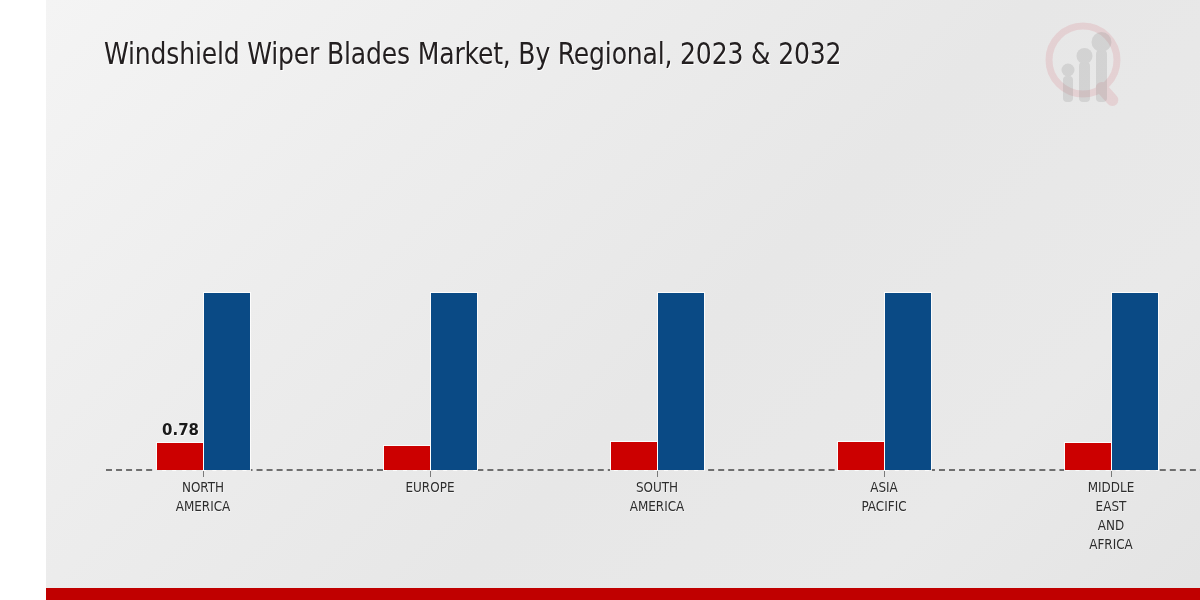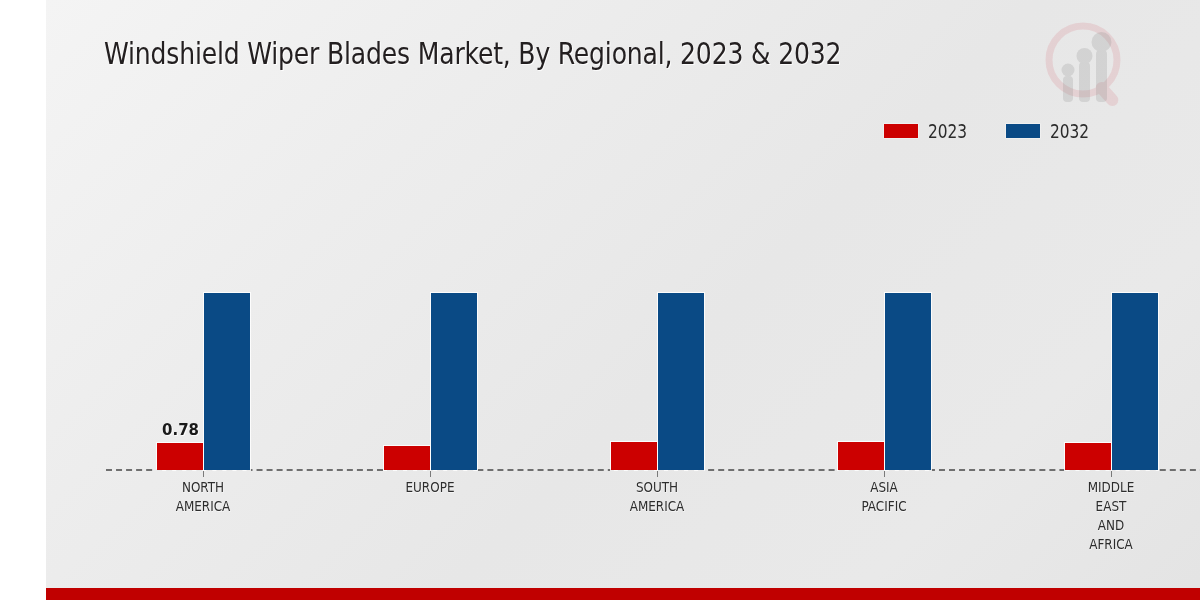--- a/index.html
+++ b/index.html
@@ -170,30 +170,20 @@
         <rect x="55" y="32" width="11" height="52" rx="4"></rect>
         <circle cx="27" cy="52" r="6.5"></circle>
         <circle cx="43.5" cy="38" r="8"></circle>
         <circle cx="60.5" cy="24" r="10"></circle>
       </g>
     </svg>
   </div>
 
   <div id="title">Windshield Wiper Blades Market, By Regional, 2023 &amp; 2032</div>
 
-  <div id="legend">
-    <div class="legend-item">
-      <span class="legend-swatch" style="background:#cc0000"></span>
-      <span class="legend-label">2023</span>
-    </div>
-    <div class="legend-item">
-      <span class="legend-swatch" style="background:#0a4a85"></span>
-      <span class="legend-label">2032</span>
-    </div>
-  </div>
 
   <div id="plot">
 
     <div id="baseline"></div>
 
     <div class="tick" style="left:157px"></div>
     <div class="tick" style="left:384px"></div>
     <div class="tick" style="left:611px"></div>
     <div class="tick" style="left:838px"></div>
     <div class="tick" style="left:1065px"></div>

